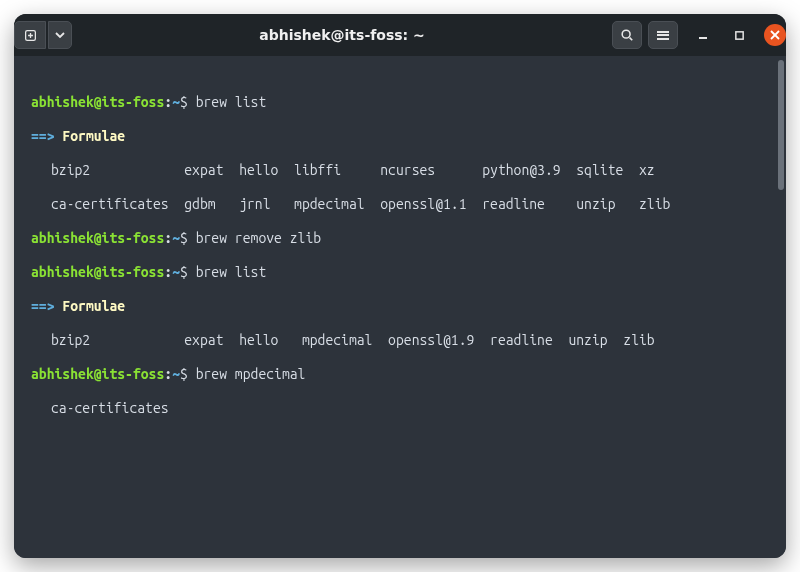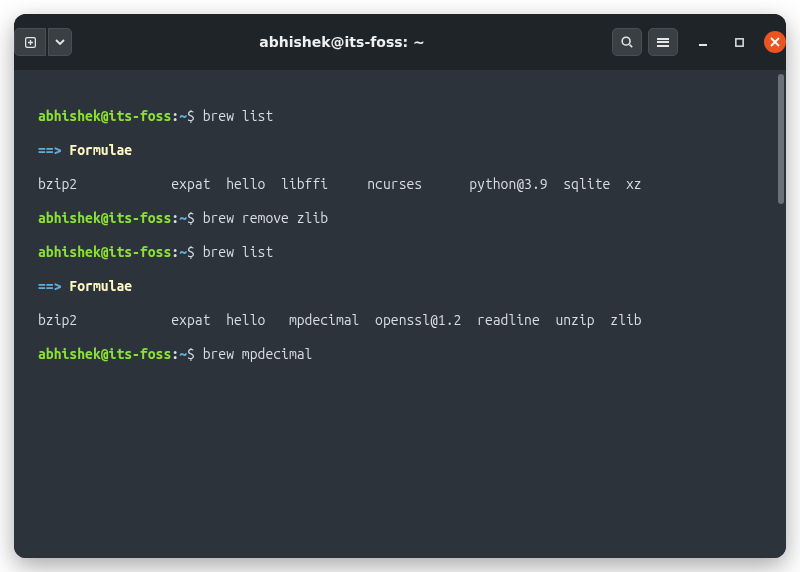--- a/index.html
+++ b/index.html
@@ -14,21 +14,21 @@
     height: 544px;
     background: #2d333b;
     border-radius: 12px;
     overflow: hidden;
     box-shadow: 0 8px 24px rgba(0,0,0,0.35);
     display: flex;
     flex-direction: column;
     position: relative;
   }
   .titlebar {
-    height: 56px;
+    height: 42px;
     background: #1f2428;
     display: flex;
     align-items: center;
     padding: 0 0;
     gap: 14px;
     flex-shrink: 0;
   }
   .titlebar .left-controls {
     display: flex;
     gap: 2px;
@@ -91,21 +91,21 @@
   }
   .wbtn.min, .wbtn.max { font-size: 14px; }
   .wbtn.close {
     background: #e95420;
     color: #fff;
   }
   .wbtn.close svg { width:10px;height:10px; }
   .terminal {
     flex: 1;
     background: #2d333b;
-    padding: 4px 8px 4px 24px;
+    padding: 4px 8px 4px 17px;
     font-family: "Ubuntu Mono","DejaVu Sans Mono","Menlo",monospace;
     font-size: 14px;
     line-height: 17px;
     color: #d8dee6;
     overflow: hidden;
     white-space: pre;
     position: relative;
   }
   .scrollbar {
     position: absolute;
@@ -117,21 +117,21 @@
     border-radius: 3px;
   }
   .line { display:block; }
   .user   { color: #8ae234; font-weight: bold; }
   .colon  { color: #d8dee6; font-weight: bold; }
   .path   { color: #5faedc; font-weight: bold; }
   .prompt { color: #d8dee6; }
   .arrow  { color: #5faedc; font-weight: bold; }
   .section{ color: #fef9c3; font-weight: bold; }
   .cmd    { color: #d8dee6; }
-  .pkg    { color: #d8dee6; }
+  .pkg    { color: #d8dee6; margin-left: 20px; }
   .ham-line { display:block; width:12px; height:2px; background:#e6e6e6; margin:1.5px 0;}
 </style>
 </head>
 <body>
 
 <div class="window">
 
   <div class="titlebar">
     <div class="left-controls">
       <div class="tbtn newtab">
@@ -183,25 +183,27 @@
         </div>
       </div>
     </div>
   </div>
 
   <div class="terminal">
     <div class="scrollbar"></div>
 <span class="line"><span class="user">abhishek@its-foss</span><span class="colon">:</span><span class="path">~</span><span class="prompt">$</span> <span class="cmd">brew list</span></span>
 <span class="line"><span class="arrow">==&gt;</span> <span class="section">Formulae</span></span>
 <span class="line pkg">bzip2            expat  hello  libffi     ncurses      python@3.9  sqlite  xz</span>
+<span class="line pkg">ca-certificates  gdbm   jrnl   mpdecimal  openssl@1.1  readline    unzip   zlib</span>
 <span class="line"><span class="user">abhishek@its-foss</span><span class="colon">:</span><span class="path">~</span><span class="prompt">$</span> <span class="cmd">brew remove zlib</span></span>
 <span class="line"><span class="user">abhishek@its-foss</span><span class="colon">:</span><span class="path">~</span><span class="prompt">$</span> <span class="cmd">brew list</span></span>
 <span class="line"><span class="arrow">==&gt;</span> <span class="section">Formulae</span></span>
-<span class="line pkg">bzip2            expat  hello   mpdecimal  openssl@1.2  readline  unzip  zlib</span>
+<span class="line pkg">bzip2            expat  hello   mpdecimal  openssl@1.9  readline  unzip  zlib</span>
 <span class="line"><span class="user">abhishek@its-foss</span><span class="colon">:</span><span class="path">~</span><span class="prompt">$</span> <span class="cmd">brew mpdecimal</span></span>
+<span class="line pkg">ca-certificates</span>
 
 
 
 
 
 
 
 
 
 

